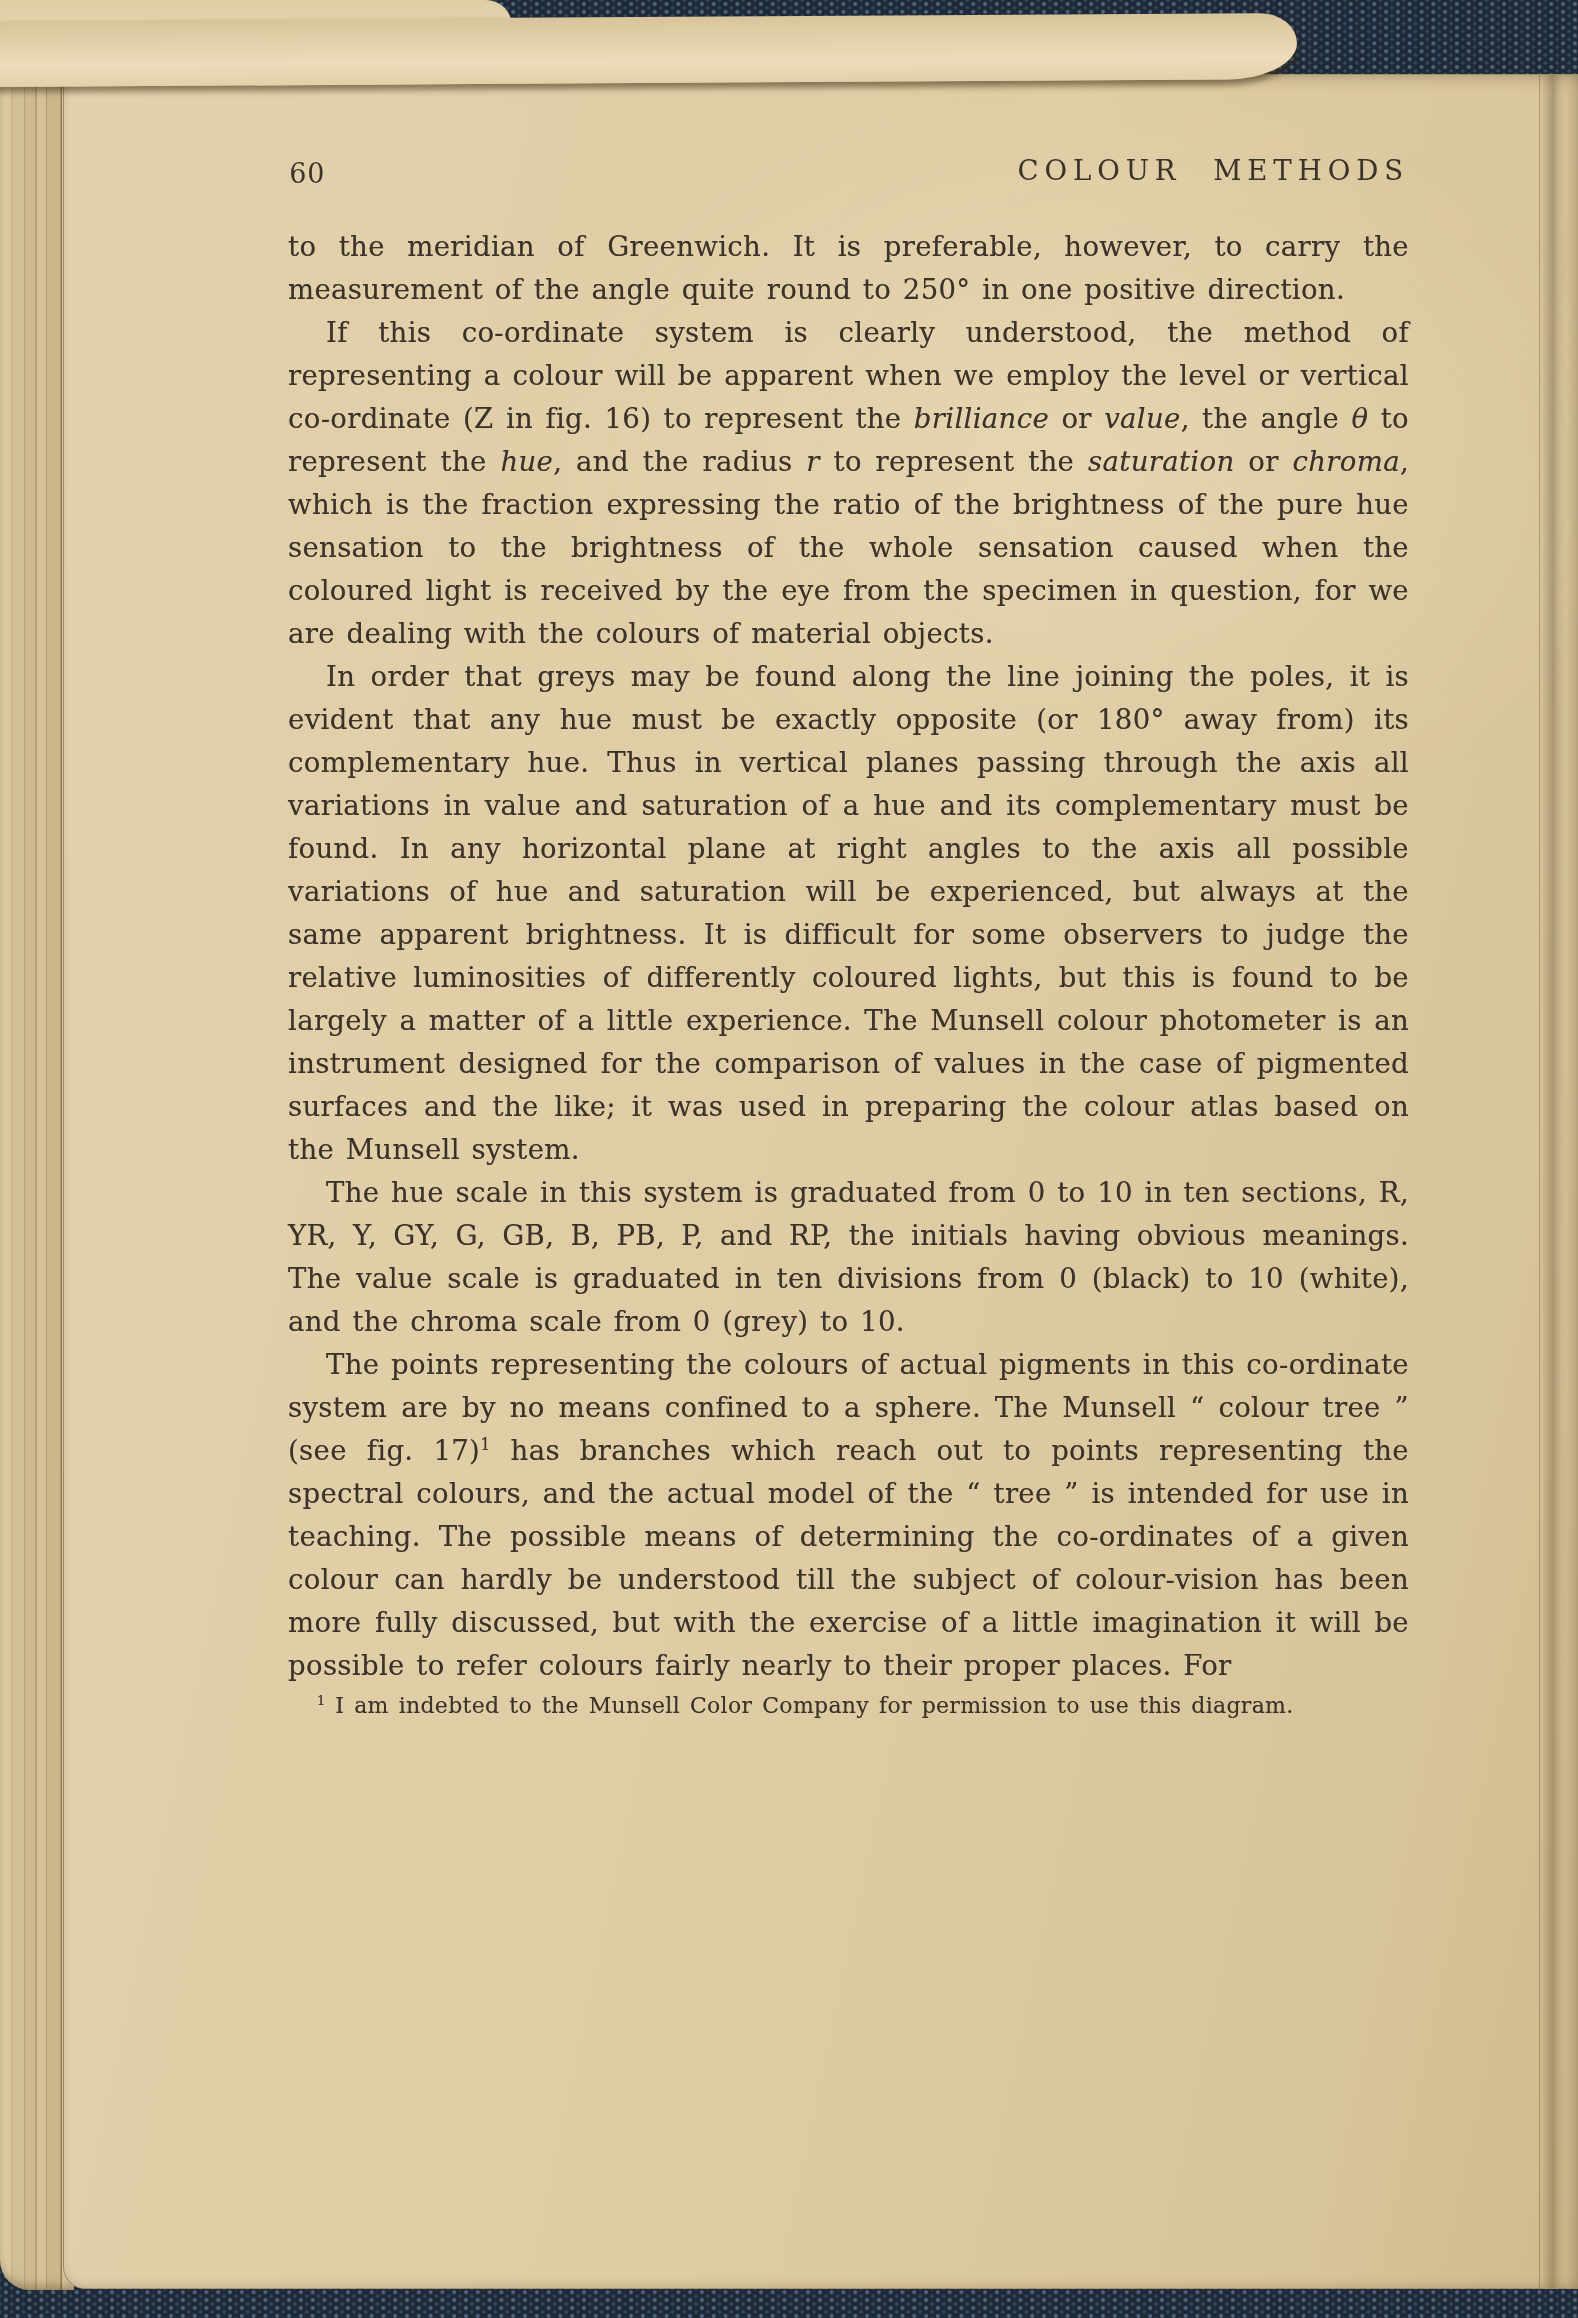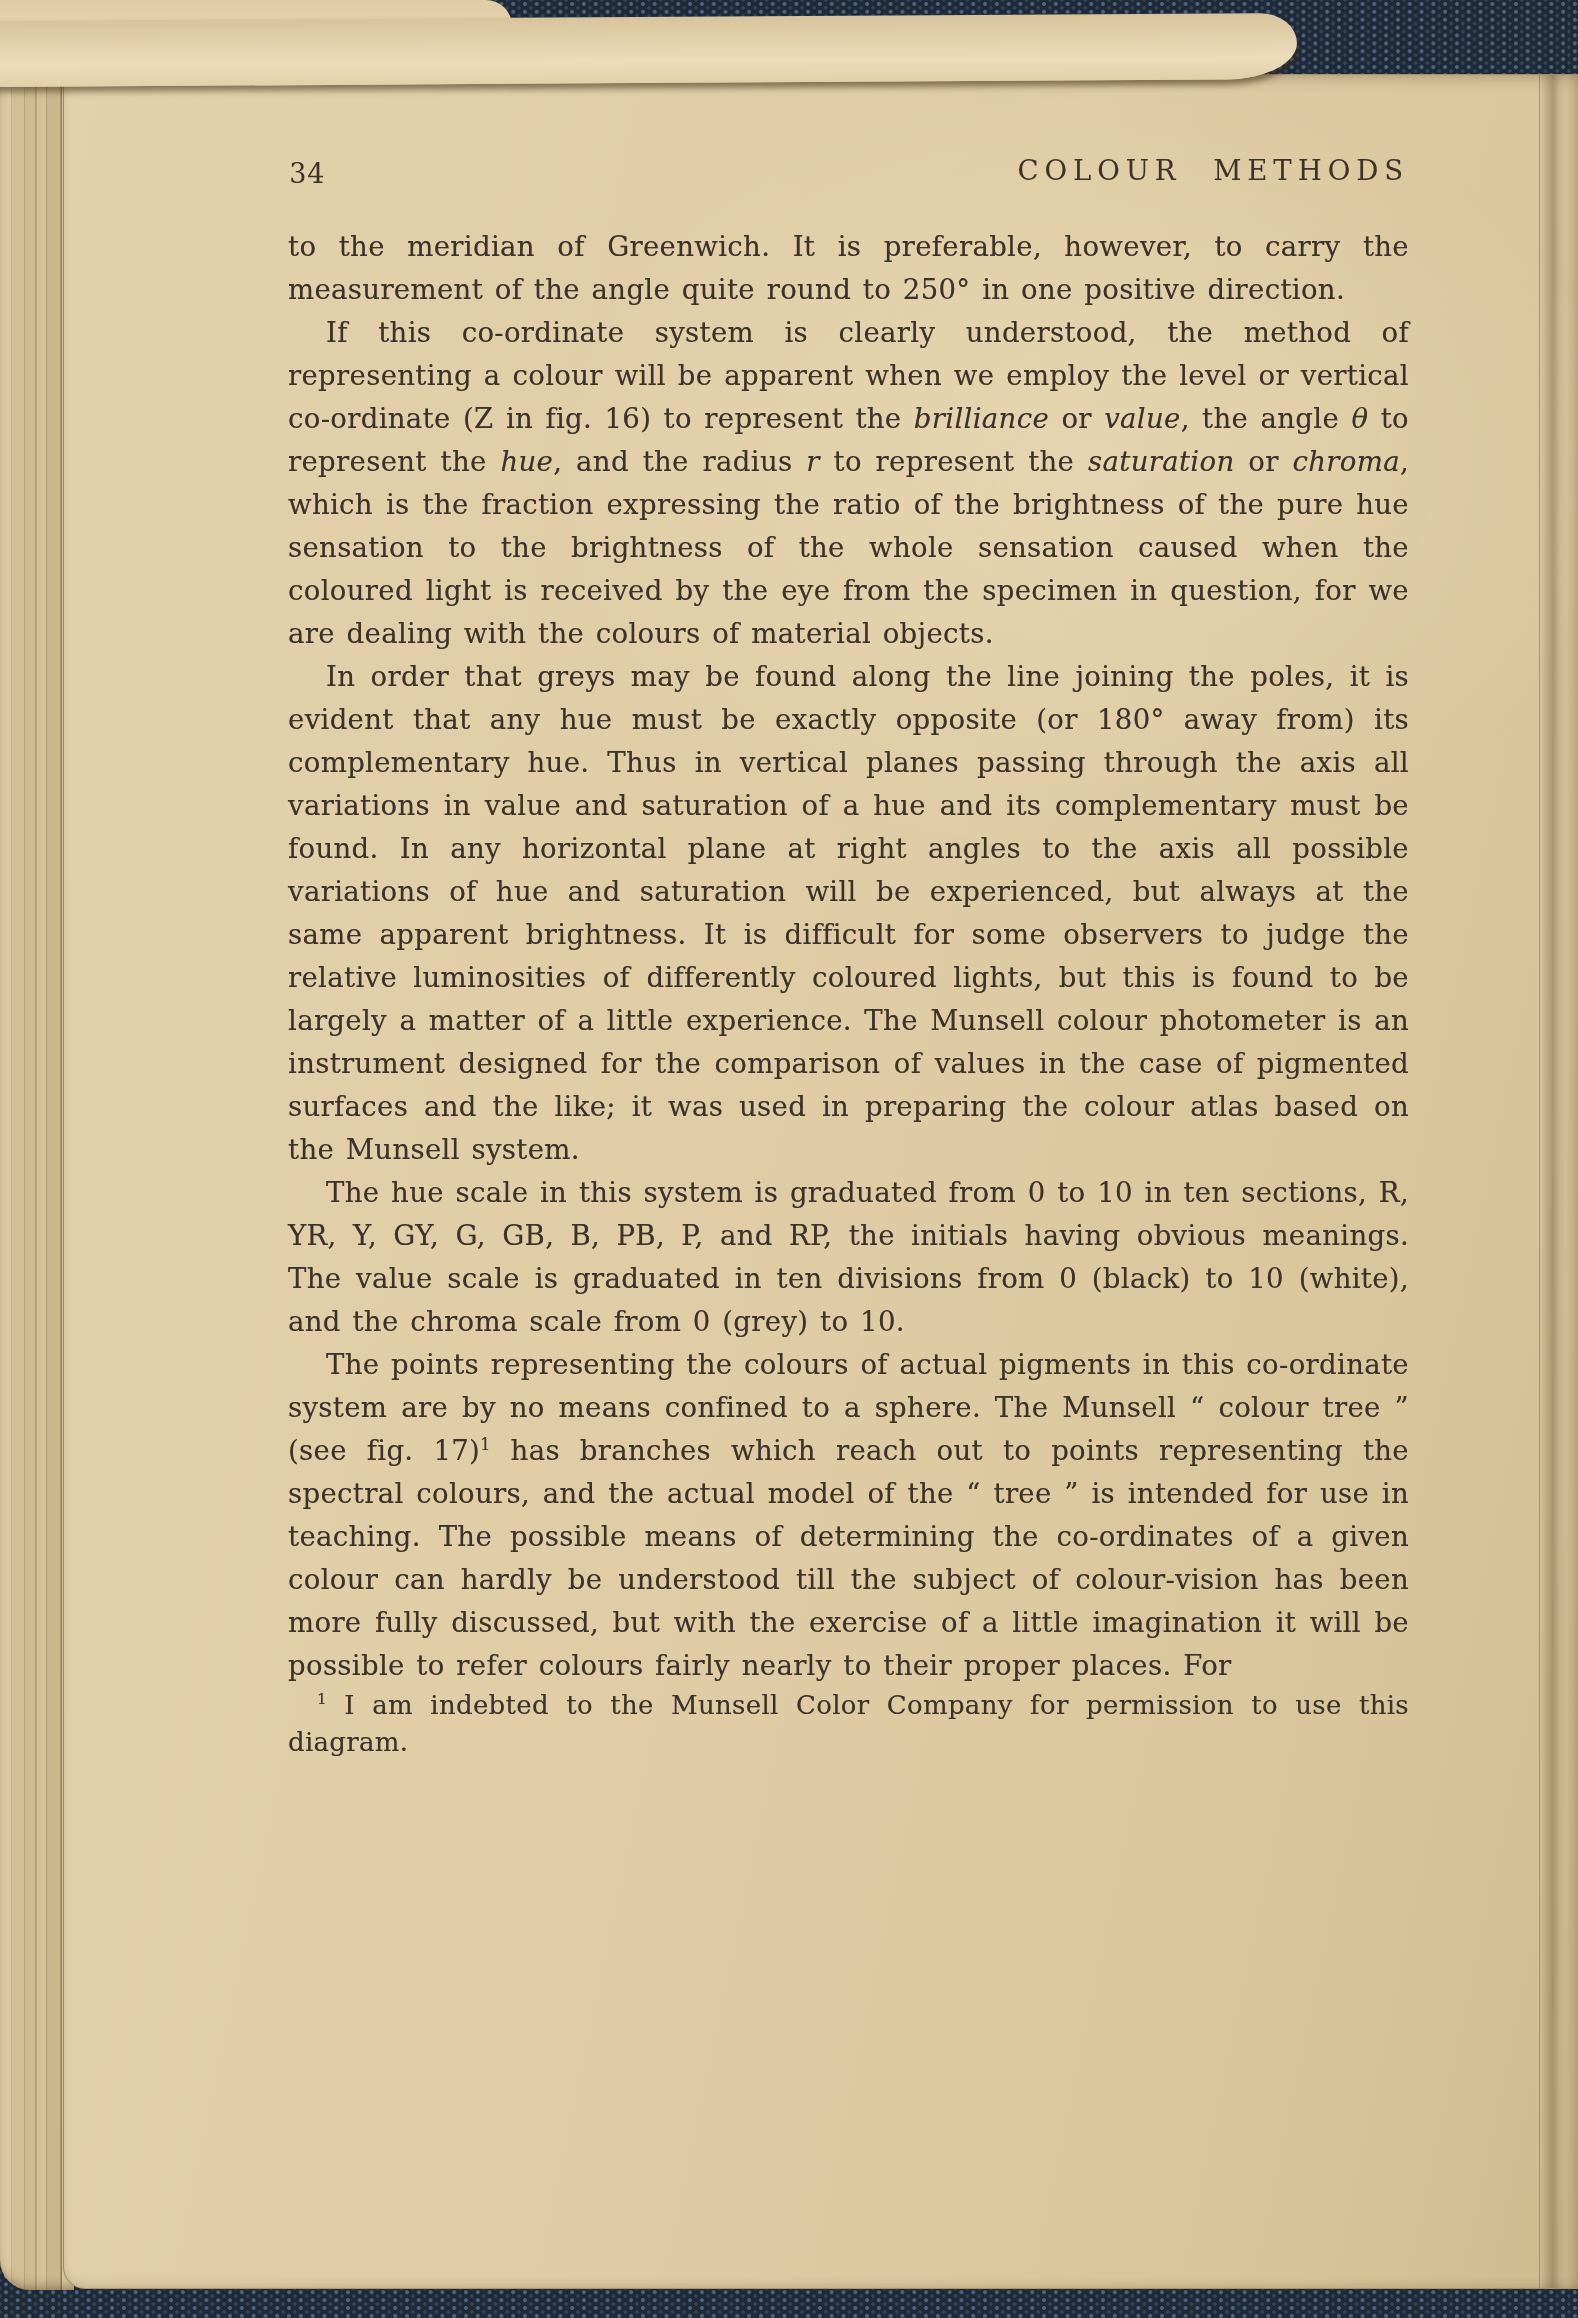--- a/index.html
+++ b/index.html
@@ -69,36 +69,36 @@
     font-family:"DejaVu Serif","Liberation Serif",serif;
     font-size:27.6px; line-height:43px; color:var(--ink);
     text-align:justify; letter-spacing:0.3px; word-spacing:2.6px;
     text-shadow:0 0 0.5px rgba(59,51,42,.45);
   }
   .page-body p{margin:0;}
   .page-body p.indent{text-indent:38px;}
   .page-body em{}
   .page-body sup{font-size:58%; line-height:0; vertical-align:super;}
   .footnote{
-    margin-top:27.6px; font-size:26px; line-height:37px; text-indent:29px;
+    margin-top:27.6px; font-size:22px; line-height:37px; text-indent:29px;
   }
 </style>
 </head>
 <body>
 
 <div class="scene">
   <div class="edge-stack"></div>
   <div class="roll-back"></div>
   <div class="roll-front"></div>
 
   <div class="page">
     <div class="gutter-fold"></div>
 
     <div class="page-head">
-      <span class="pageno">34</span>
+      <span class="pageno">60</span>
       <span class="runhead">COLOUR METHODS</span>
     </div>
 
     <div class="page-body">
       <p class="para"><span>to the meridian of Greenwich.  It is preferable, however, to carry the measurement of the angle quite round to 250° in one positive direction.</span></p>
       <p class="para indent"><span>If this co-ordinate system is clearly understood, the method of representing a colour will be apparent when we employ the level or vertical co-ordinate (Z in fig. 16) to represent the </span><em>brilliance</em><span> or </span><em>value</em><span>, the angle </span><em>θ</em><span> to represent the </span><em>hue</em><span>, and the radius </span><em>r</em><span> to represent the </span><em>saturation</em><span> or </span><em>chroma</em><span>, which is the fraction expressing the ratio of the brightness of the pure hue sensation to the brightness of the whole sensation caused when the coloured light is received by the eye from the specimen in question, for we are dealing with the colours of material objects.</span></p>
       <p class="para indent"><span>In order that greys may be found along the line joining the poles, it is evident that any hue must be exactly opposite (or 180° away from) its complementary hue.  Thus in vertical planes passing through the axis all variations in value and saturation of a hue and its complementary must be found.  In any horizontal plane at right angles to the axis all possible variations of hue and saturation will be experienced, but always at the same apparent brightness.  It is difficult for some observers to judge the relative luminosities of differently coloured lights, but this is found to be largely a matter of a little experience.  The Munsell colour photometer is an instrument designed for the comparison of values in the case of pigmented surfaces and the like; it was used in preparing the colour atlas based on the Munsell system.</span></p>
       <p class="para indent"><span>The hue scale in this system is graduated from 0 to 10 in ten sections, R, YR, Y, GY, G, GB, B, PB, P, and RP, the initials having obvious meanings.  The value scale is graduated in ten divisions from 0 (black) to 10 (white), and the chroma scale from 0 (grey) to 10.</span></p>
       <p class="para indent"><span>The points representing the colours of actual pigments in this co-ordinate system are by no means confined to a sphere.  The Munsell “ colour tree ” (see fig. 17)</span><sup>1</sup><span> has branches which reach out to points representing the spectral colours, and the actual model of the “ tree ” is intended for use in teaching.  The possible means of determining the co-ordinates of a given colour can hardly be understood till the subject of colour-vision has been more fully discussed, but with the exercise of a little imagination it will be possible to refer colours fairly nearly to their proper places.  For</span></p>
       <p class="footnote"><sup>1</sup><span> I am indebted to the Munsell Color Company for permission to use this diagram.</span></p>

